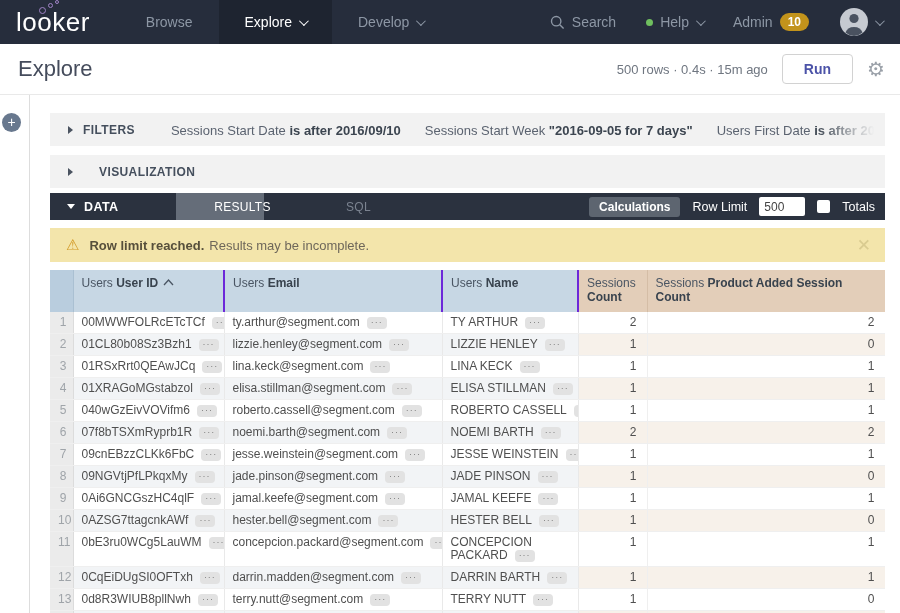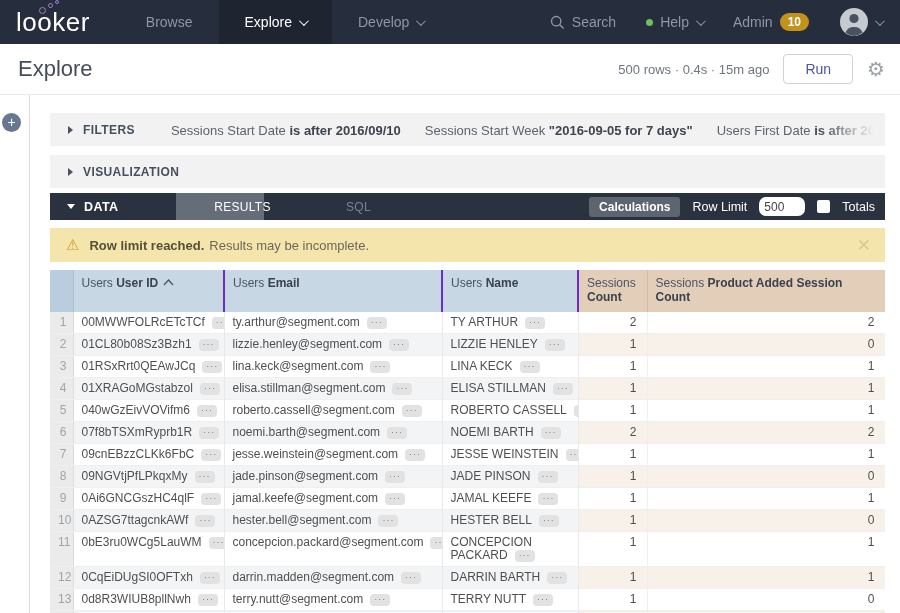--- a/index.html
+++ b/index.html
@@ -21,49 +21,49 @@
   .nav-link { display:flex; align-items:center; gap:7px; cursor:pointer; }
   .green-dot { width:7px; height:7px; border-radius:50%; background:#6fbf5f; display:inline-block; }
   .badge { background:#c2931b; color:#fff; font-weight:bold; font-size:12px; border-radius:10px; padding:2px 8px; }
   .avatar-wrap { display:flex; align-items:center; gap:6px; }
 
   
   .page-header { height:51px; display:flex; align-items:center; padding:0 15px 0 18px; border-bottom:1px solid #e9e9e9; }
   .page-title { font-size:22px; color:#454c5c; font-weight:400; }
   .ph-right { margin-left:auto; display:flex; align-items:center; gap:14px; }
   .stats { font-size:13px; color:#6f7680; }
-  .run-btn { background:#fff; border:1px solid #d2d2d2; border-radius:4px; color:#4c53a8; font-size:14px; padding:6px 21px; cursor:pointer; }
+  .run-btn { background:#fff; border:1px solid #d2d2d2; border-radius:4px; color:#4c53a8; font-size:14px; padding:6px 21px; cursor:pointer;font-weight:bold; }
   .gear { font-size:20px; color:#9aa0a8; cursor:pointer; line-height:1; }
 
   
   .body-wrap { display:flex; height:518px; }
   .left-gutter { width:30px; border-right:1px solid #ddd; position:relative; flex-shrink:0; }
   .plus-btn { position:absolute; left:2px; top:18px; width:19px; height:19px; border-radius:50%; background:#68788e; color:#fff; font-size:14px; line-height:18px; text-align:center; cursor:pointer; }
   .content { flex:1; padding:18px 15px 0 20px; overflow:hidden; }
 
   .panel-bar { background:#f2f2f2; height:33px; display:flex; align-items:center; padding:0 14px 0 18px; position:relative; overflow:hidden; white-space:nowrap; }
   .panel-bar.filters { margin-bottom:9px; }
-  .panel-bar.viz { margin-bottom:5px; }
+  .panel-bar.viz { margin-bottom:5px;gap:16px; }
   .tri-right { width:0; height:0; border-top:4px solid transparent; border-bottom:4px solid transparent; border-left:5px solid #4a5360; display:inline-block; margin-right:10px; flex-shrink:0; }
   .panel-label { font-size:12px; font-weight:bold; color:#454f5d; letter-spacing:.4px; margin-right:36px; flex-shrink:0; }
   .filter-item { font-size:13px; color:#5b6370; margin-right:24px; }
   .filter-item b { color:#3c4550; }
   .fade-right { position:absolute; right:0; top:0; bottom:0; width:70px; background:linear-gradient(to right, rgba(242,242,242,0), #f2f2f2 85%); pointer-events:none; }
 
   
   .data-bar { background:#2b323f; height:27px; display:flex; align-items:stretch; color:#fff; margin-bottom:8px;gap:28px; }
   .data-head { display:flex; align-items:center; gap:9px; padding:0 30px 0 17px; }
   .tri-down { width:0; height:0; border-left:4px solid transparent; border-right:4px solid transparent; border-top:5px solid #fff; }
   .data-title { font-size:12.5px; font-weight:bold; letter-spacing:.4px; }
   .dtab { display:flex; align-items:center; justify-content:center; width:88px; font-size:12px; letter-spacing:.3px; cursor:pointer; color:#7b8390;padding-left:44px; }
   .dtab.active { background:#656d79; color:#fff; }
   .data-right { margin-left:auto; display:flex; align-items:center; gap:12px; padding-right:10px; }
   .calc-btn { background:#5d6570; border-radius:3px; font-size:12px; font-weight:bold; color:#fff; padding:3px 10px; cursor:pointer; }
   .rl-label, .totals-label { font-size:12.5px; color:#fff; }
-  .rl-input { width:46px; height:19px; border:none; border-radius:7px; font-size:12px; color:#444; padding:0 5px; background:#fff; }
+  .rl-input { width:46px; height:19px; border:none; border-radius:2px; font-size:12px; color:#444; padding:0 5px; background:#fff; }
   .chk { width:13px; height:13px; background:#fff; border-radius:2px; cursor:pointer; }
 
   
   .warning { background:#f3e5ab; height:34px; display:flex; align-items:center; padding:0 14px 0 16px; font-size:13px; color:#6e675a; margin-bottom:8px; }
   .warn-icon { color:#d39b28; font-size:15px; margin-right:10px; }
   .warning b { color:#564f3b; margin-right:5px; }
   .warn-close { margin-left:auto; color:#d9cb90; font-size:17px; cursor:pointer; }
 
   
   .table-wrap { overflow:hidden; }

